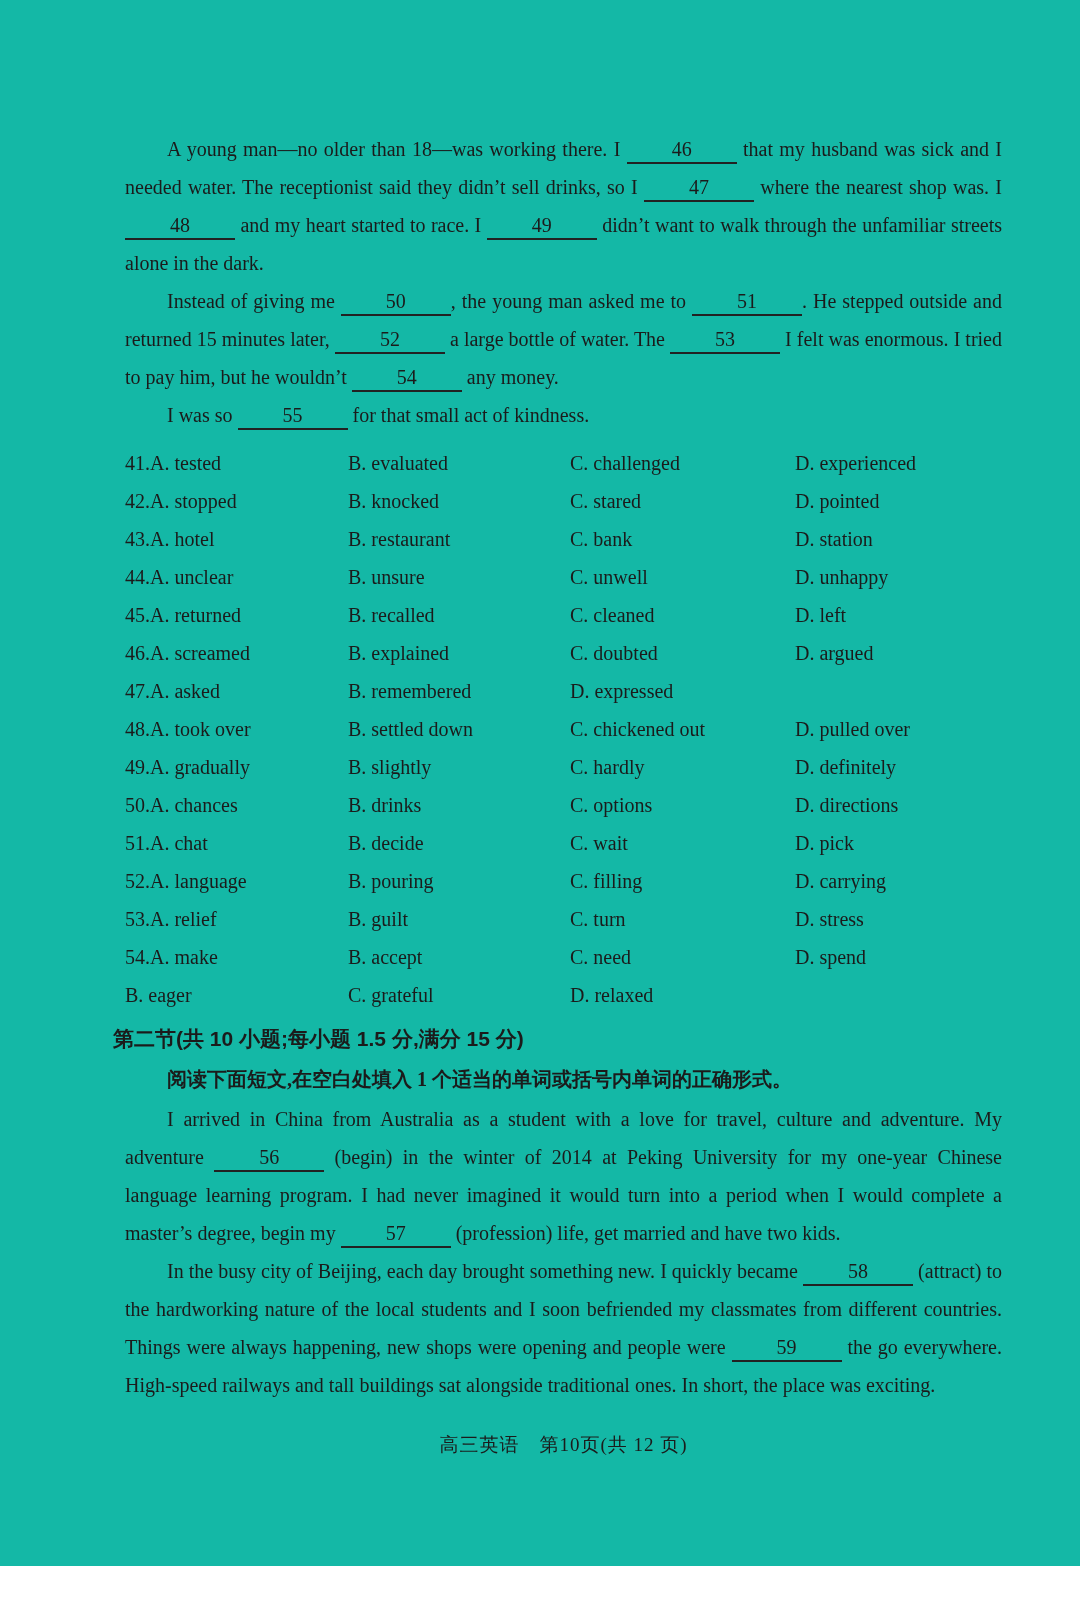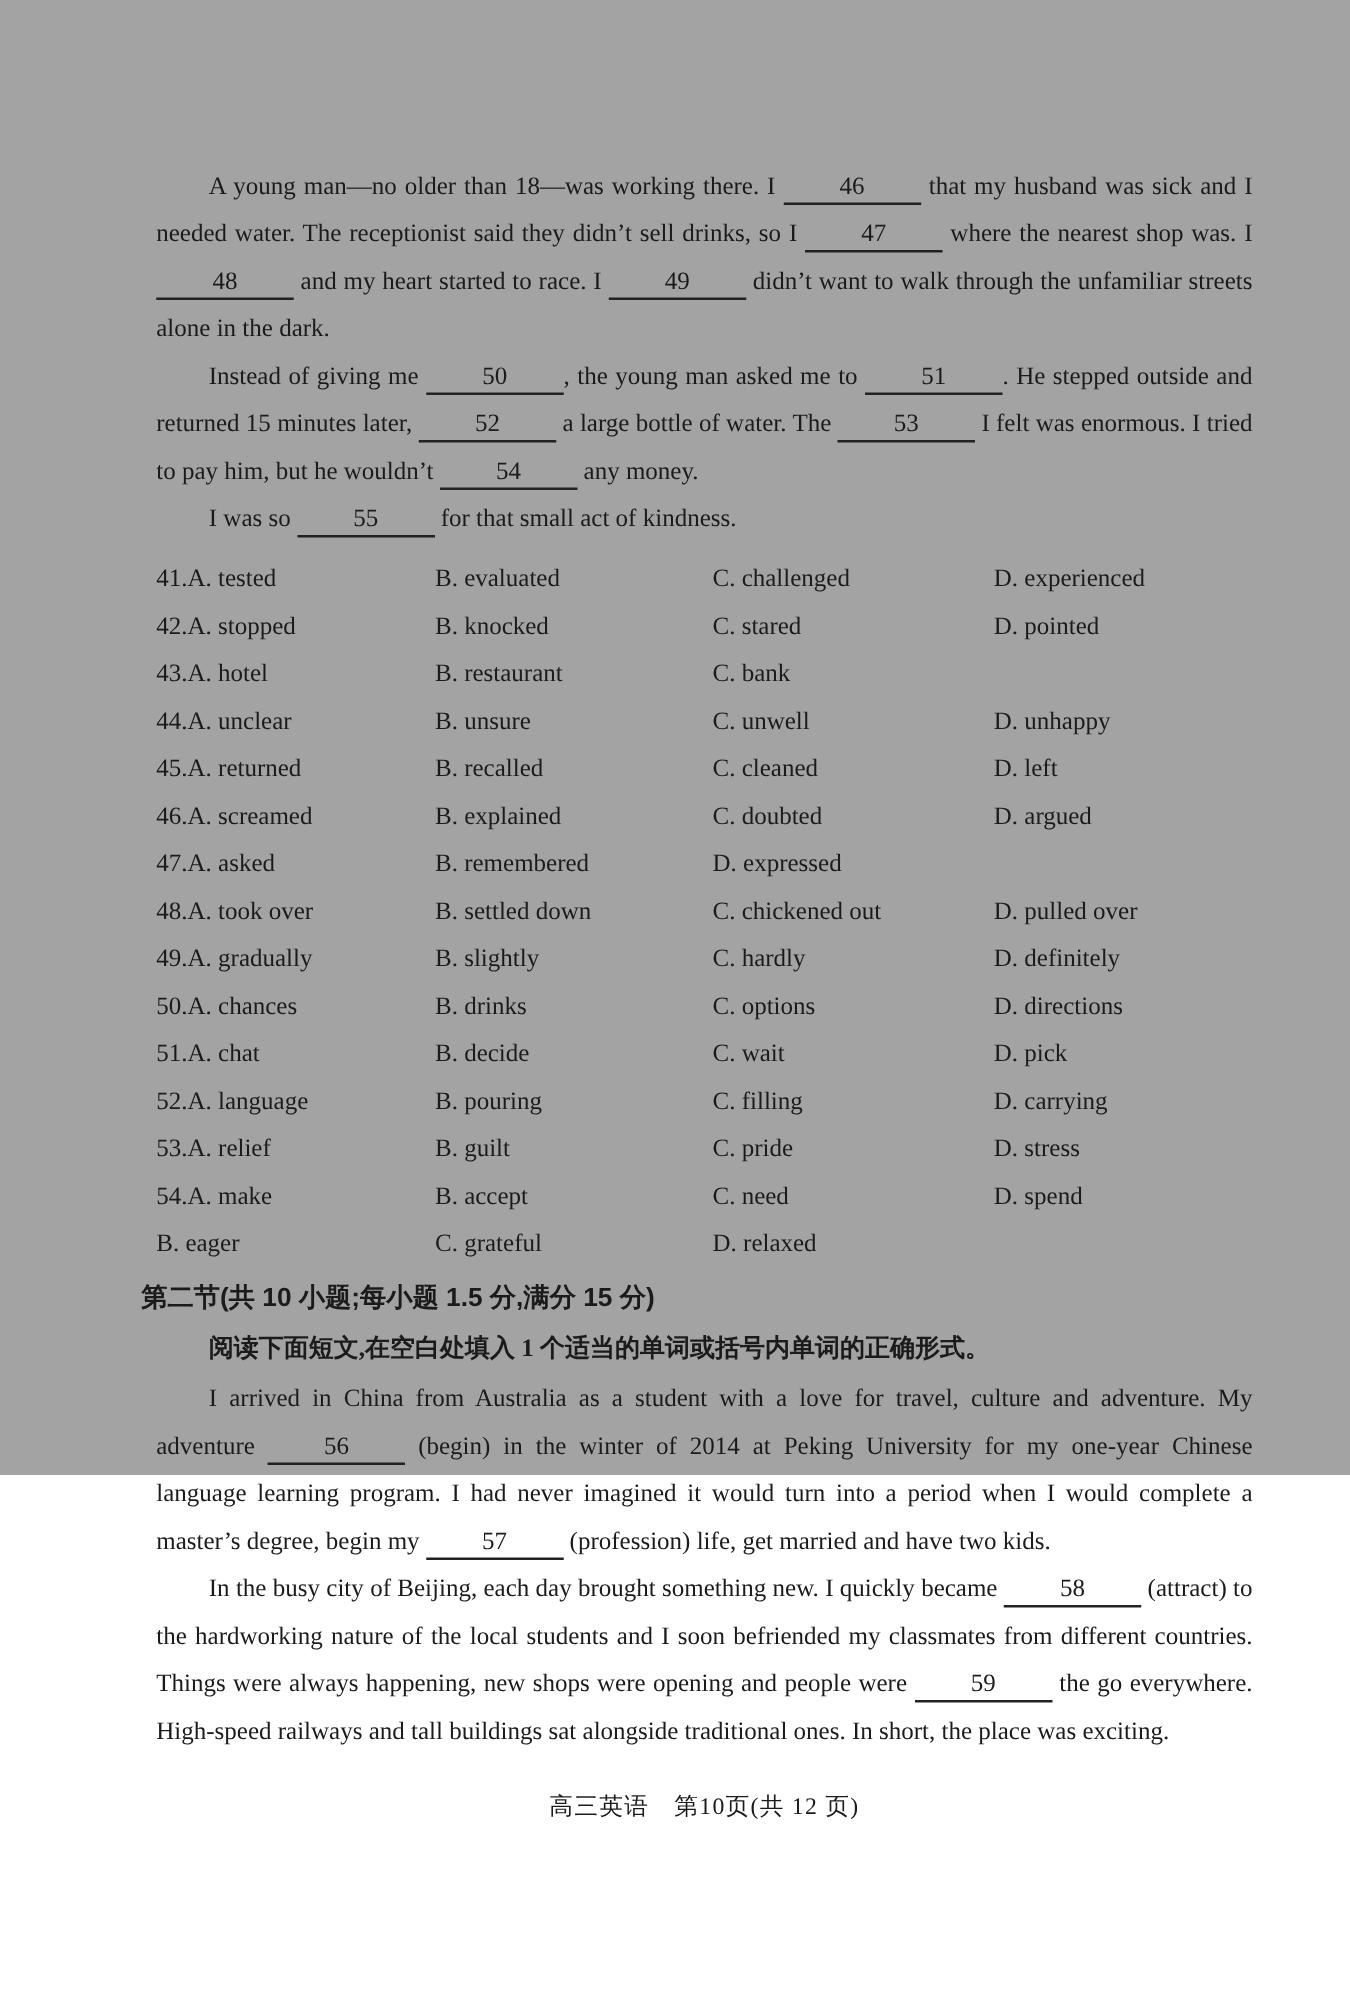--- a/index.html
+++ b/index.html
@@ -8,22 +8,22 @@
     background: #ffffff;
   }
   body {
     width: 1080px;
     height: 1597px;
     overflow: hidden;
   }
   .page {
     box-sizing: border-box;
     width: 1080px;
-    height: 1180px;
-    background: #a3a3a3;
+    height: 1566px;
+    background: #14b8a6;
     color: #1b1b1b;
     font-family: "Liberation Serif", "DejaVu Serif", serif;
     font-size: 20px;
     padding: 130px 78px 0 125px;
     position: relative;
   }
   .para {
     margin: 0;
     text-indent: 42px;
     text-align: justify;
@@ -95,20 +95,21 @@
       <div class="opt-row">
         <div><span class="qnum">42.</span><span>A. stopped</span></div>
         <div>B. knocked</div>
         <div>C. stared</div>
         <div>D. pointed</div>
       </div>
       <div class="opt-row">
         <div><span class="qnum">43.</span><span>A. hotel</span></div>
         <div>B. restaurant</div>
         <div>C. bank</div>
+        <div>D. station</div>
       </div>
       <div class="opt-row">
         <div><span class="qnum">44.</span><span>A. unclear</span></div>
         <div>B. unsure</div>
         <div>C. unwell</div>
         <div>D. unhappy</div>
       </div>
       <div class="opt-row">
         <div><span class="qnum">45.</span><span>A. returned</span></div>
         <div>B. recalled</div>
@@ -152,21 +153,21 @@
       </div>
       <div class="opt-row">
         <div><span class="qnum">52.</span><span>A. language</span></div>
         <div>B. pouring</div>
         <div>C. filling</div>
         <div>D. carrying</div>
       </div>
       <div class="opt-row">
         <div><span class="qnum">53.</span><span>A. relief</span></div>
         <div>B. guilt</div>
-        <div>C. pride</div>
+        <div>C. turn</div>
         <div>D. stress</div>
       </div>
       <div class="opt-row">
         <div><span class="qnum">54.</span><span>A. make</span></div>
         <div>B. accept</div>
         <div>C. need</div>
         <div>D. spend</div>
       </div>
       <div class="opt-row">
         <div>B. eager</div>

